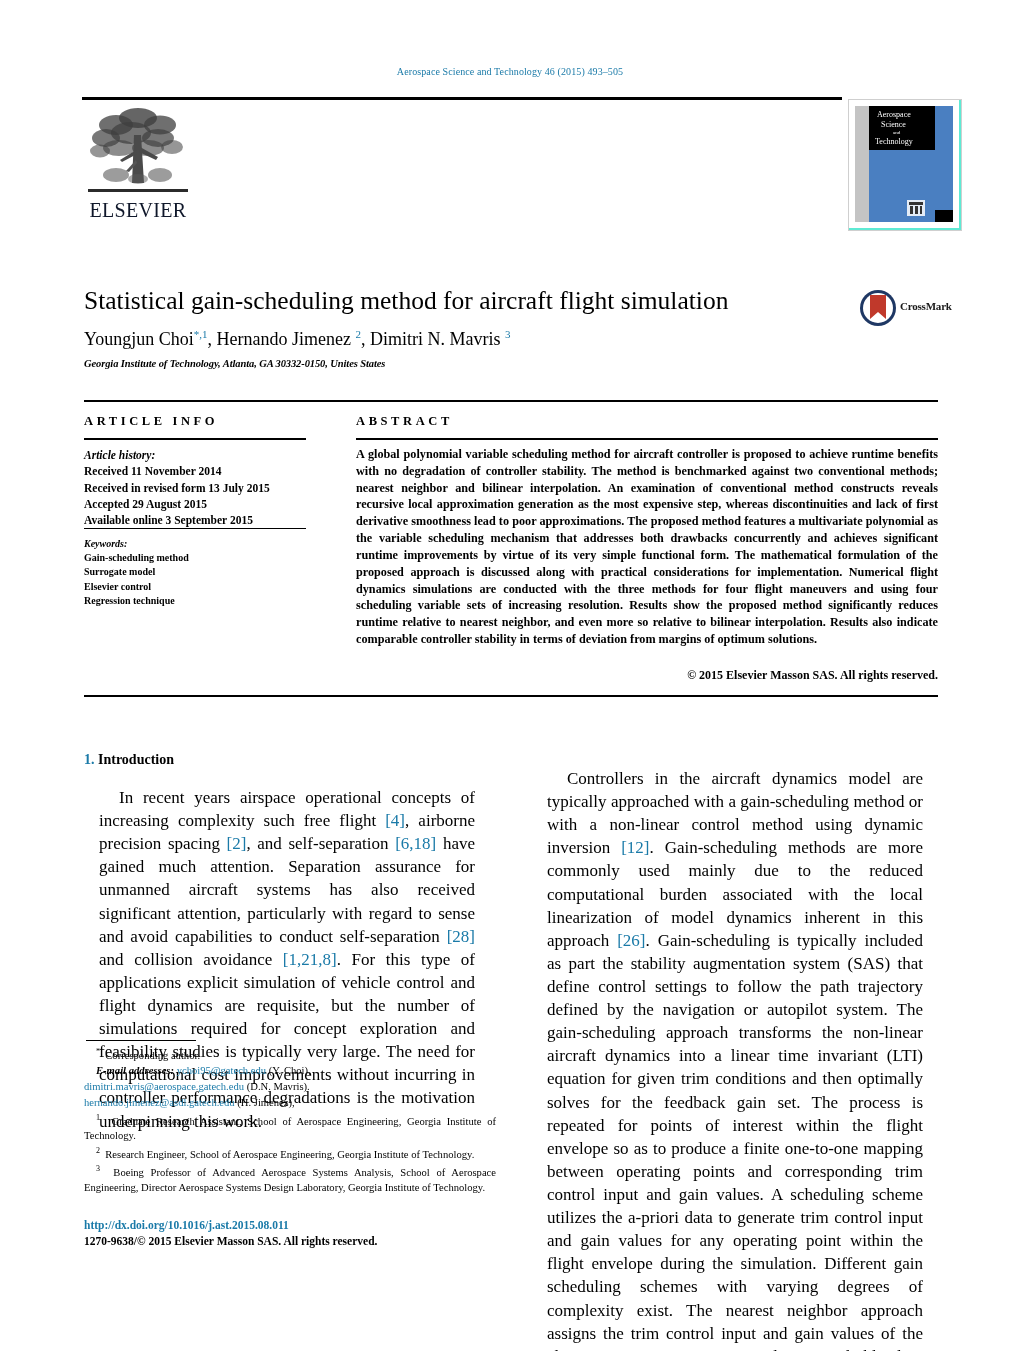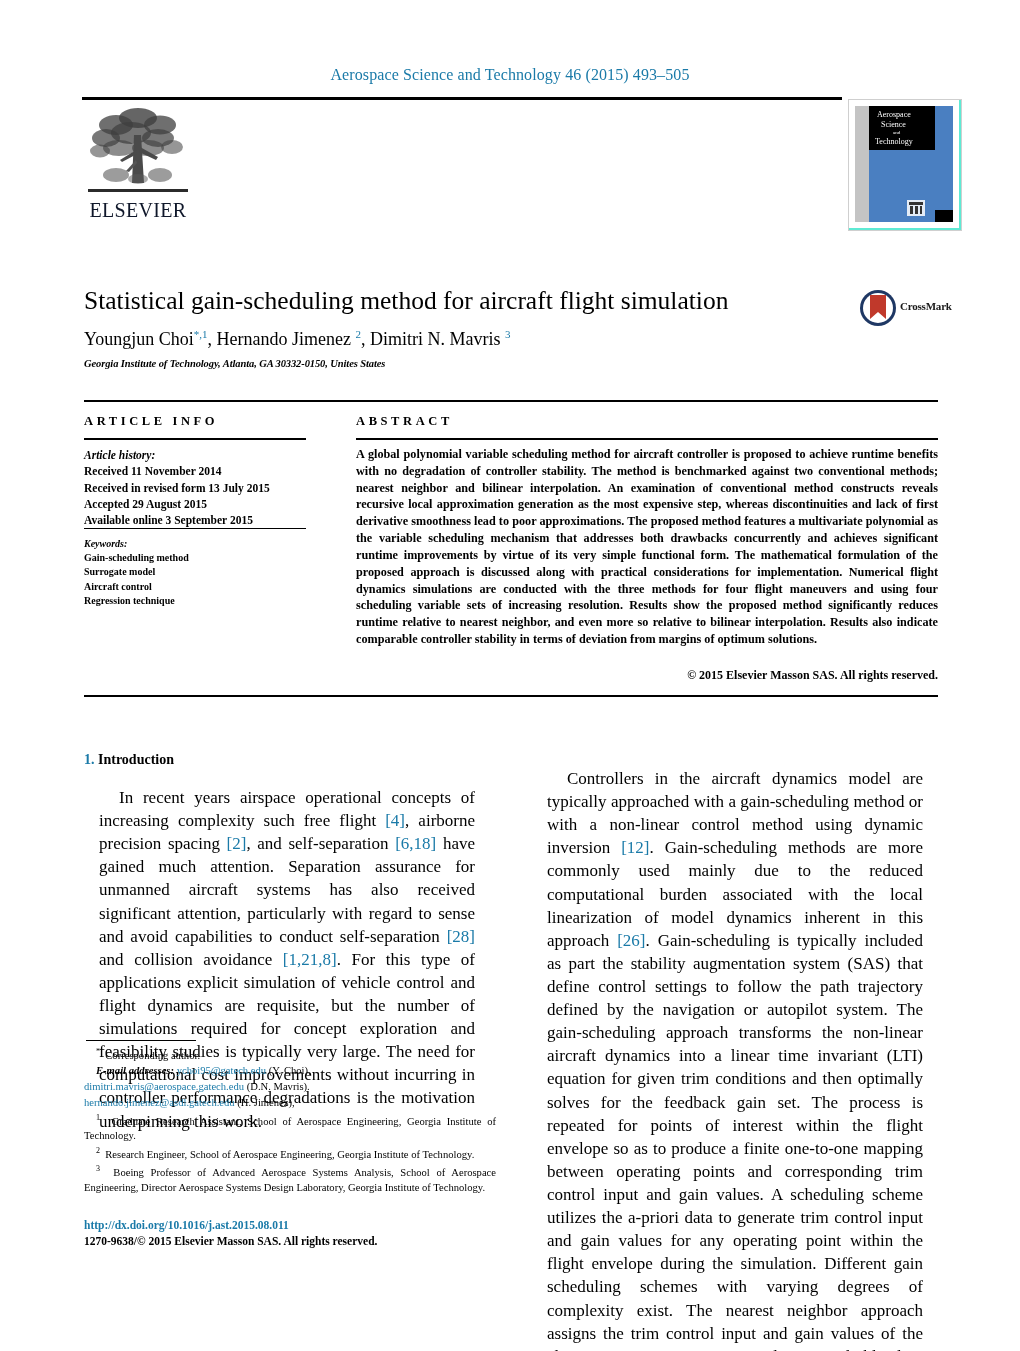--- a/index.html
+++ b/index.html
@@ -21,21 +21,21 @@
     width: 1020px;
     height: 1351px;
   }
 
   
   .running-head {
     position: absolute;
     left: 0; top: 66px;
     width: 1020px;
     text-align: center;
-    font-size: 16px;
+    font-size: 10px;
     color: #1a7aa8;
     letter-spacing: 0.1px;
   }
 
   
   .masthead {
     position: absolute;
     left: 82px; top: 97px;
     width: 856px;
     height: 132px;
@@ -372,21 +372,21 @@
     <div>Received 11 November 2014</div>
     <div>Received in revised form 13 July 2015</div>
     <div>Accepted 29 August 2015</div>
     <div>Available online 3 September 2015</div>
   </div>
   <div class="info-rule-b"></div>
   <div class="keywords">
     <div class="lbl">Keywords:</div>
     <div>Gain-scheduling method</div>
     <div>Surrogate model</div>
-    <div>Aircraft control</div>
+    <div>Elsevier control</div>
     <div>Regression technique</div>
   </div>
 
   <div class="abs-head">ABSTRACT</div>
   <div class="abs-rule-a"></div>
   <div class="abstract">A global polynomial variable scheduling method for aircraft controller is proposed to achieve runtime benefits with no degradation of controller stability. The method is benchmarked against two conventional methods; nearest neighbor and bilinear interpolation. An examination of conventional method constructs reveals recursive local approximation generation as the most expensive step, whereas discontinuities and lack of first derivative smoothness lead to poor approximations. The proposed method features a multivariate polynomial as the variable scheduling mechanism that addresses both drawbacks concurrently and achieves significant runtime improvements by virtue of its very simple functional form. The mathematical formulation of the proposed approach is discussed along with practical considerations for implementation. Numerical flight dynamics simulations are conducted with the three methods for four flight maneuvers and using four scheduling variable sets of increasing resolution. Results show the proposed method significantly reduces runtime relative to nearest neighbor, and even more so relative to bilinear interpolation. Results also indicate comparable controller stability in terms of deviation from margins of optimum solutions.</div>
   <div class="copyright">© 2015 Elsevier Masson SAS. All rights reserved.</div>
 
   <div class="rule-major sec-rule-2"></div>
 

